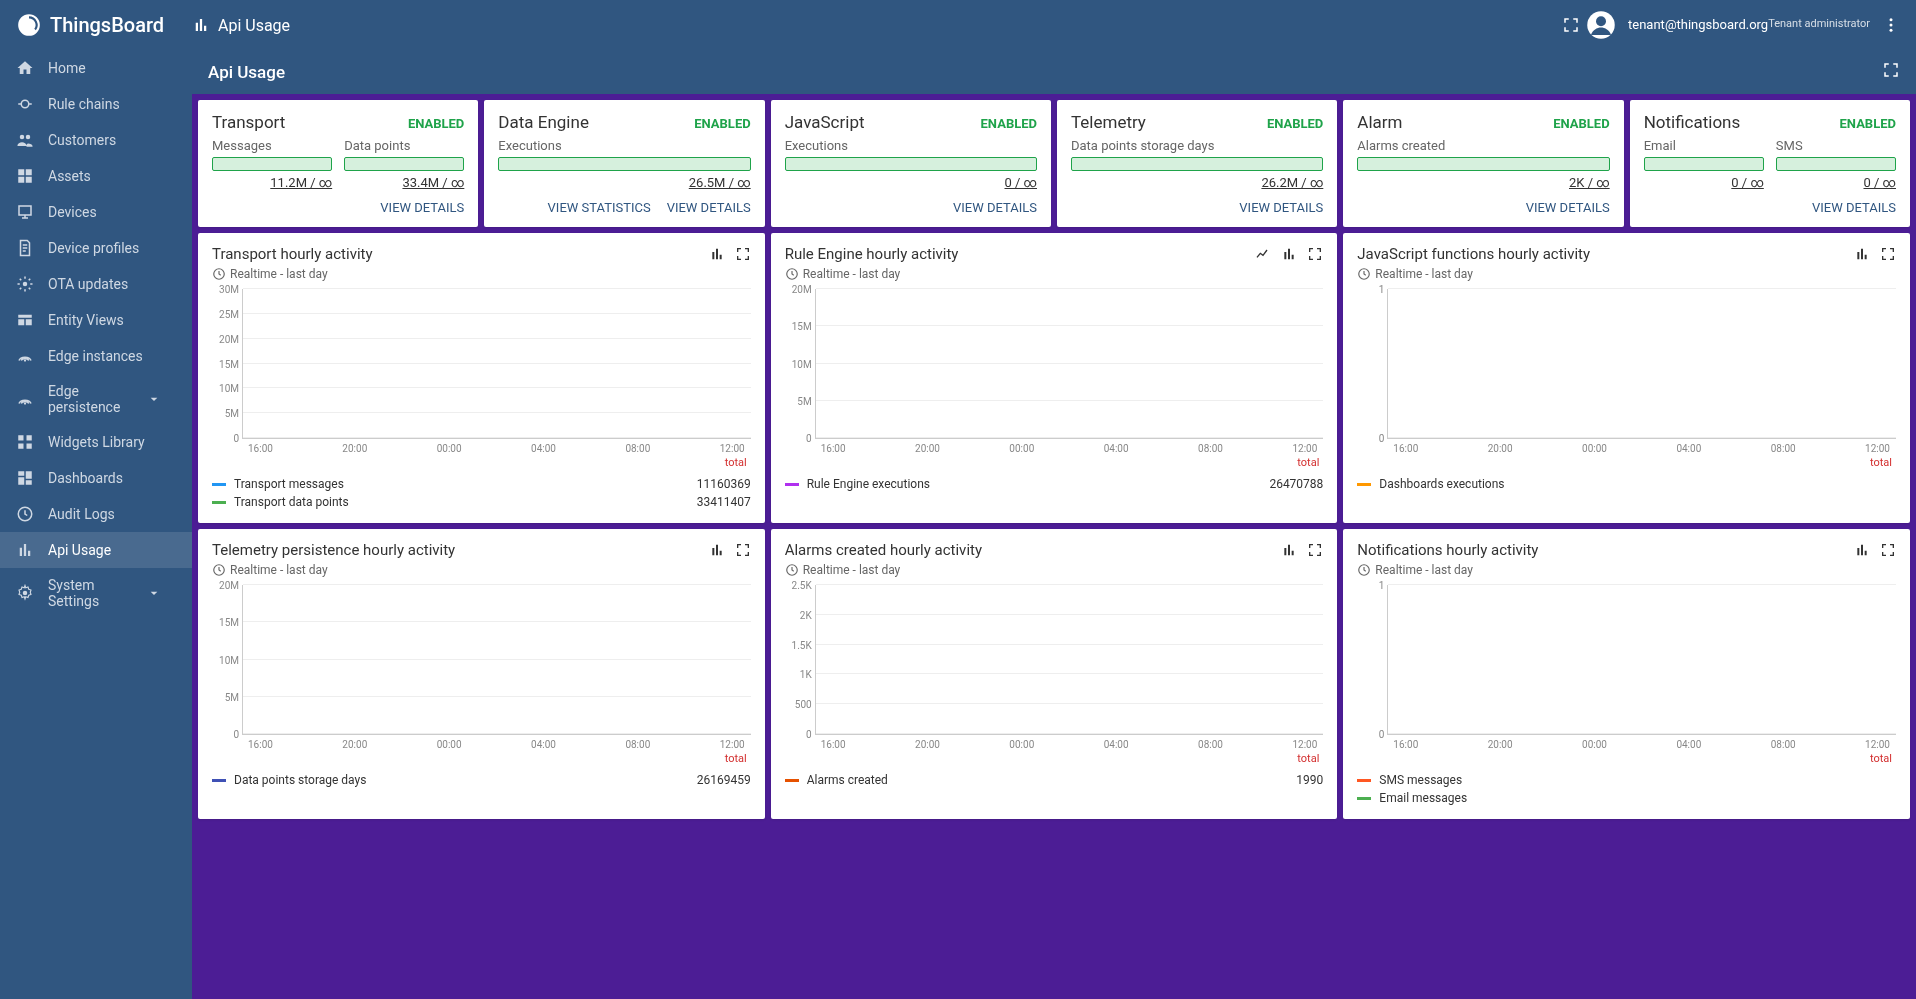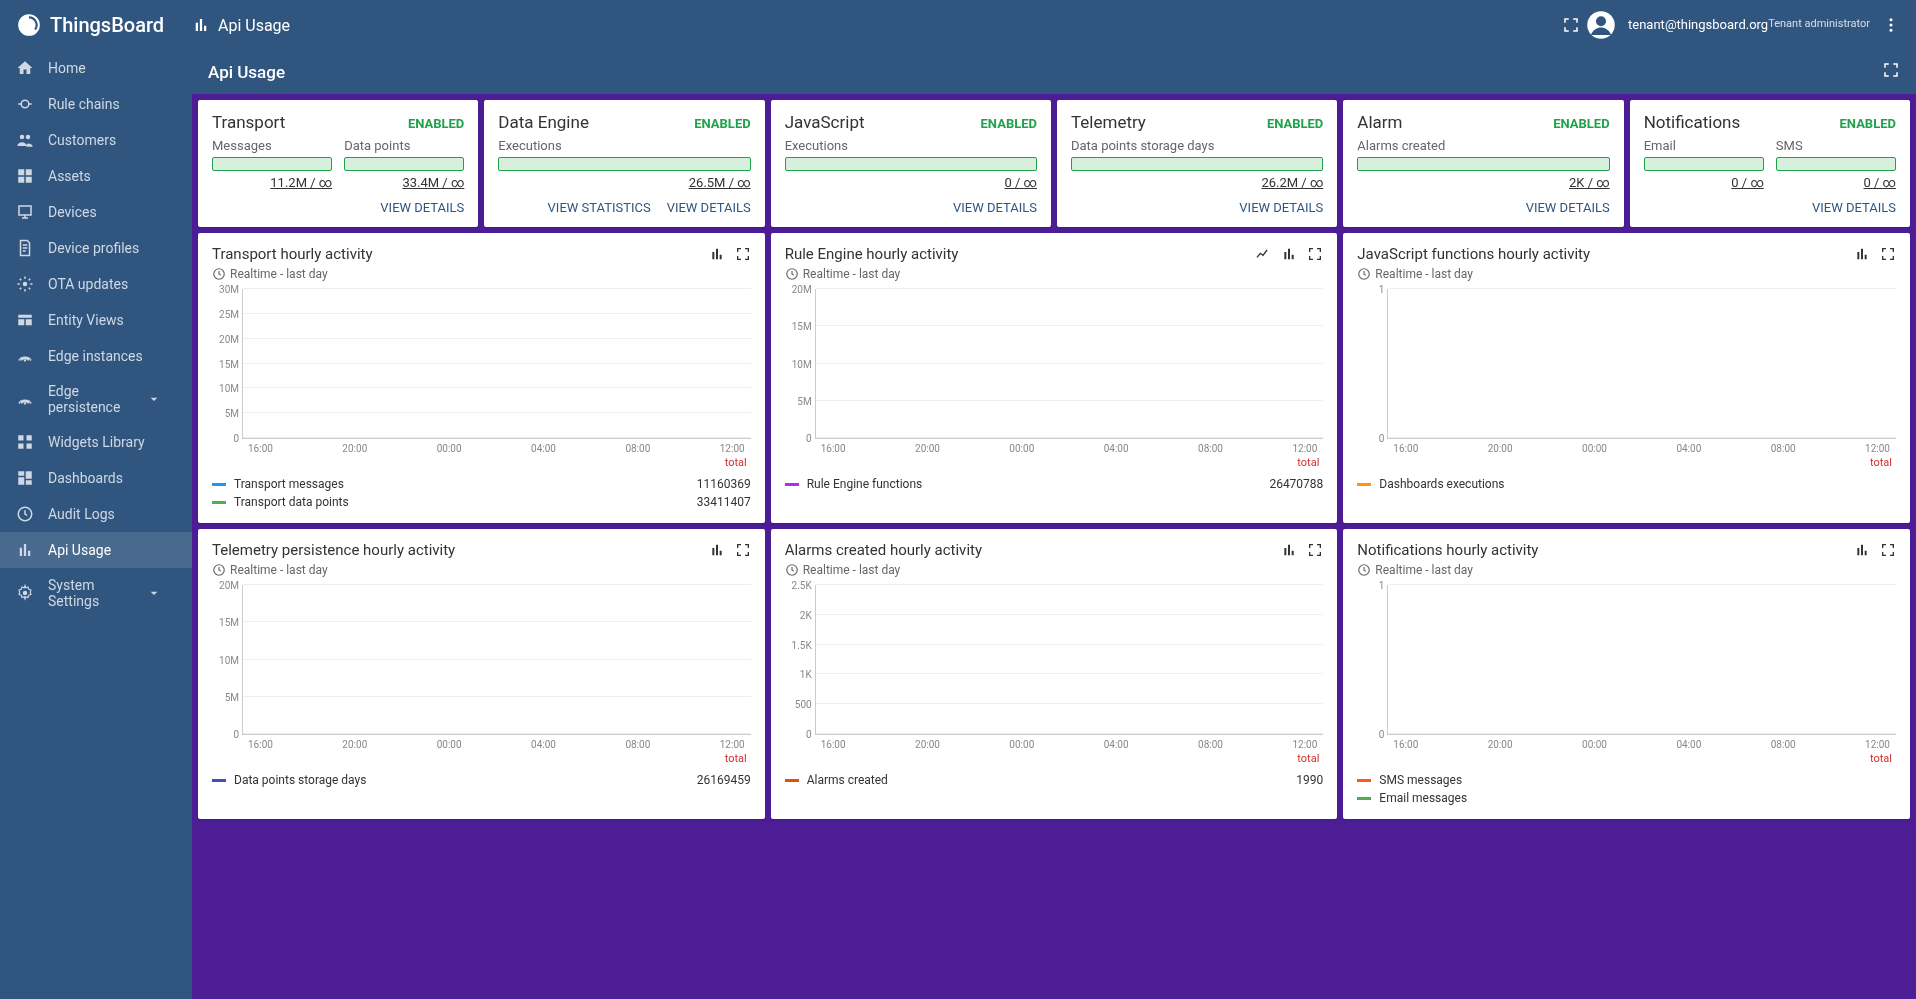--- a/index.html
+++ b/index.html
@@ -437,21 +437,21 @@
               <span>20:00</span>
               <span>00:00</span>
               <span>04:00</span>
               <span>08:00</span>
               <span>12:00</span>
             </div>
             <div class="total">total</div>
             <div class="legend">
               <div class="row2">
                 <div class="sw" style="background:#b030ef"></div>
-                <span>Rule Engine functions</span>
+                <span>Rule Engine executions</span>
                 <span class="num">26470788</span>
               </div>
             </div>
           </div>
           <div class="card chart-card">
             <div class="hd">
               <span class="title">JavaScript functions hourly activity</span>
               <div class="btns">
                 <svg width="16" height="16" viewBox="0 0 24 24" fill="#333">
                   <path d="M5 9h3v11H5zM10.5 4h3v16h-3zM16 13h3v7h-3z"></path>

